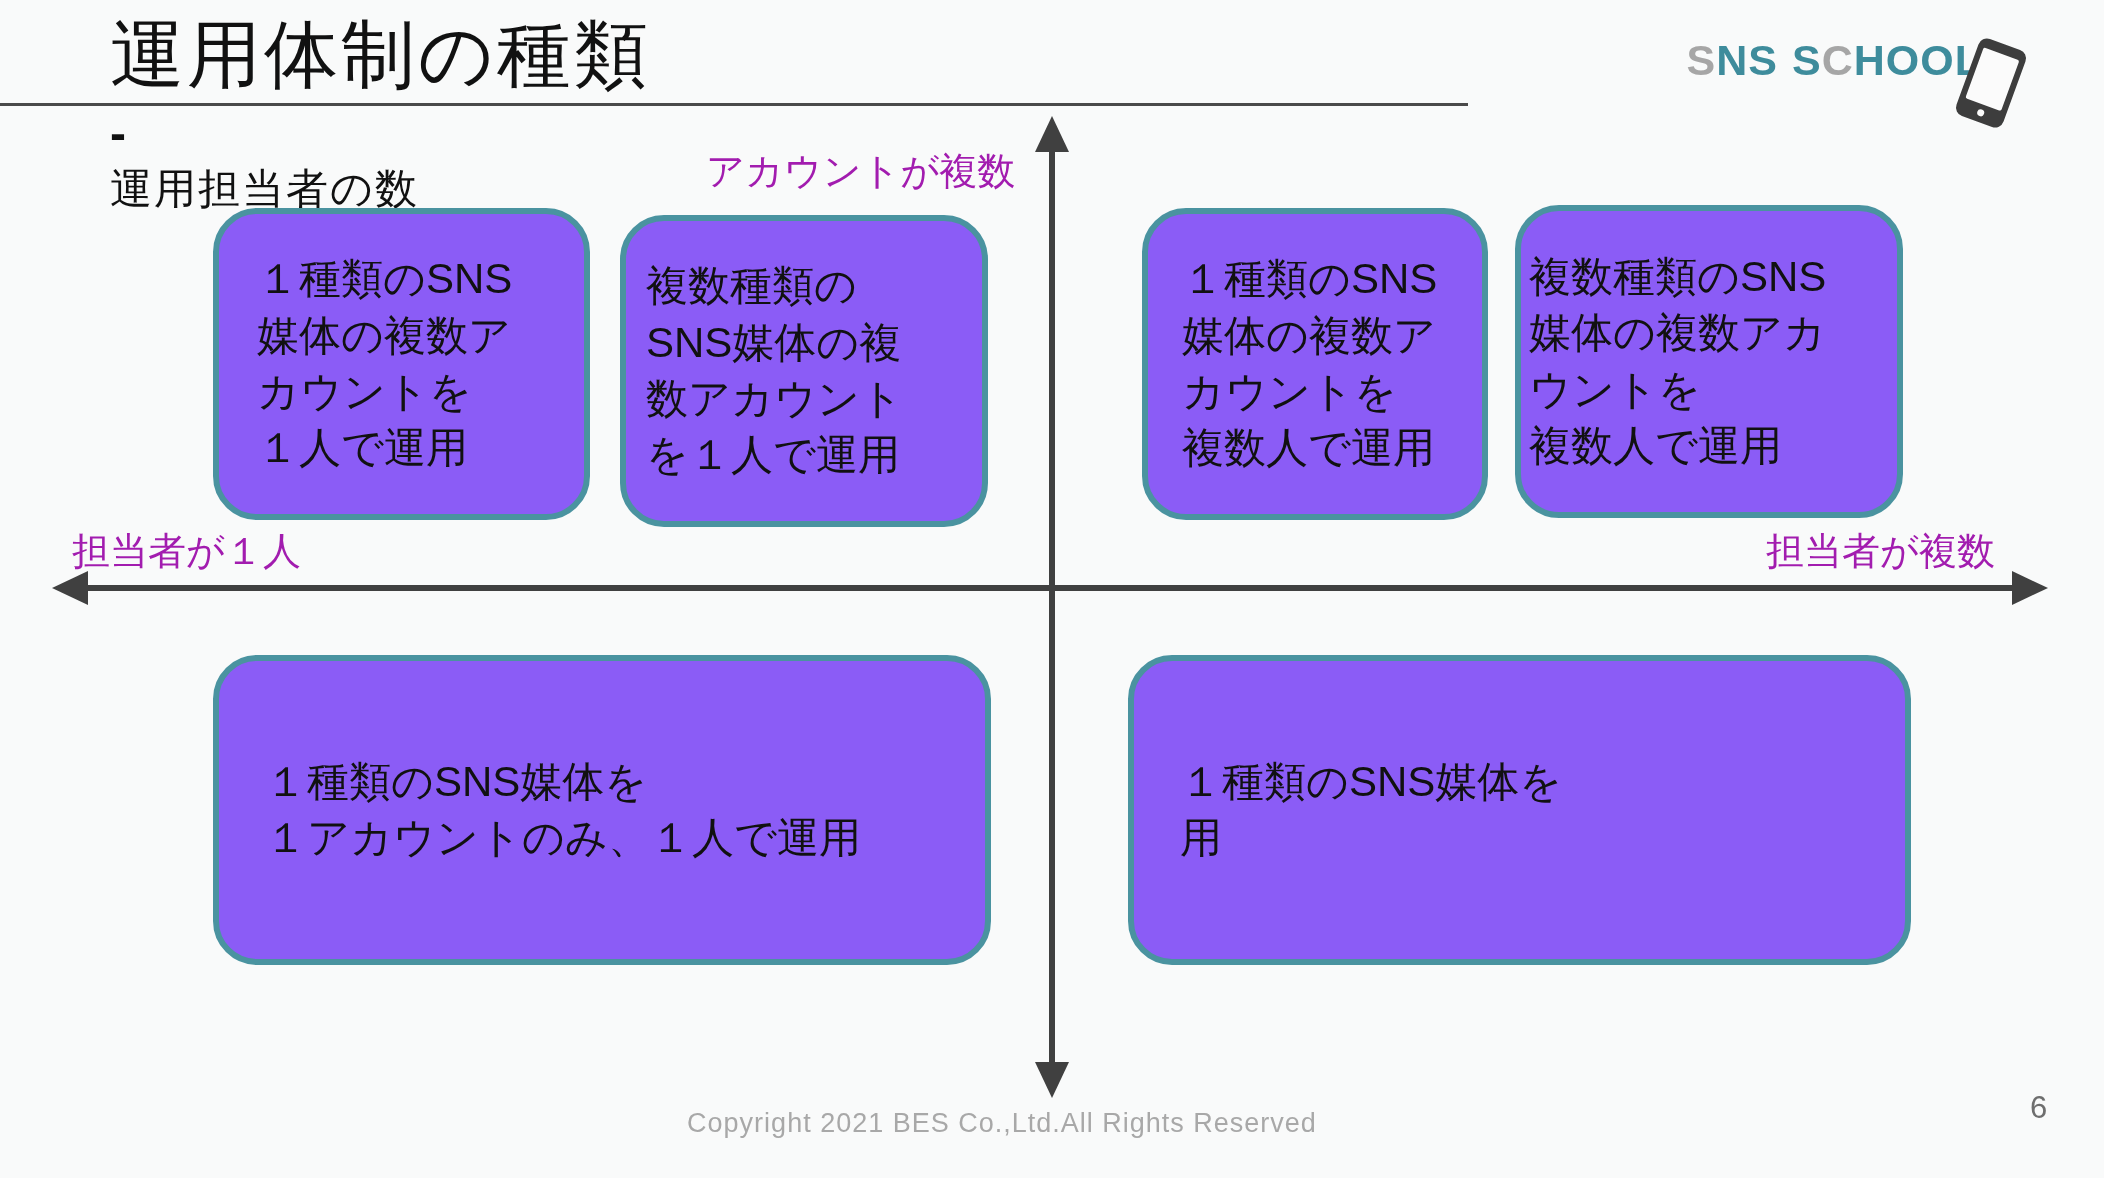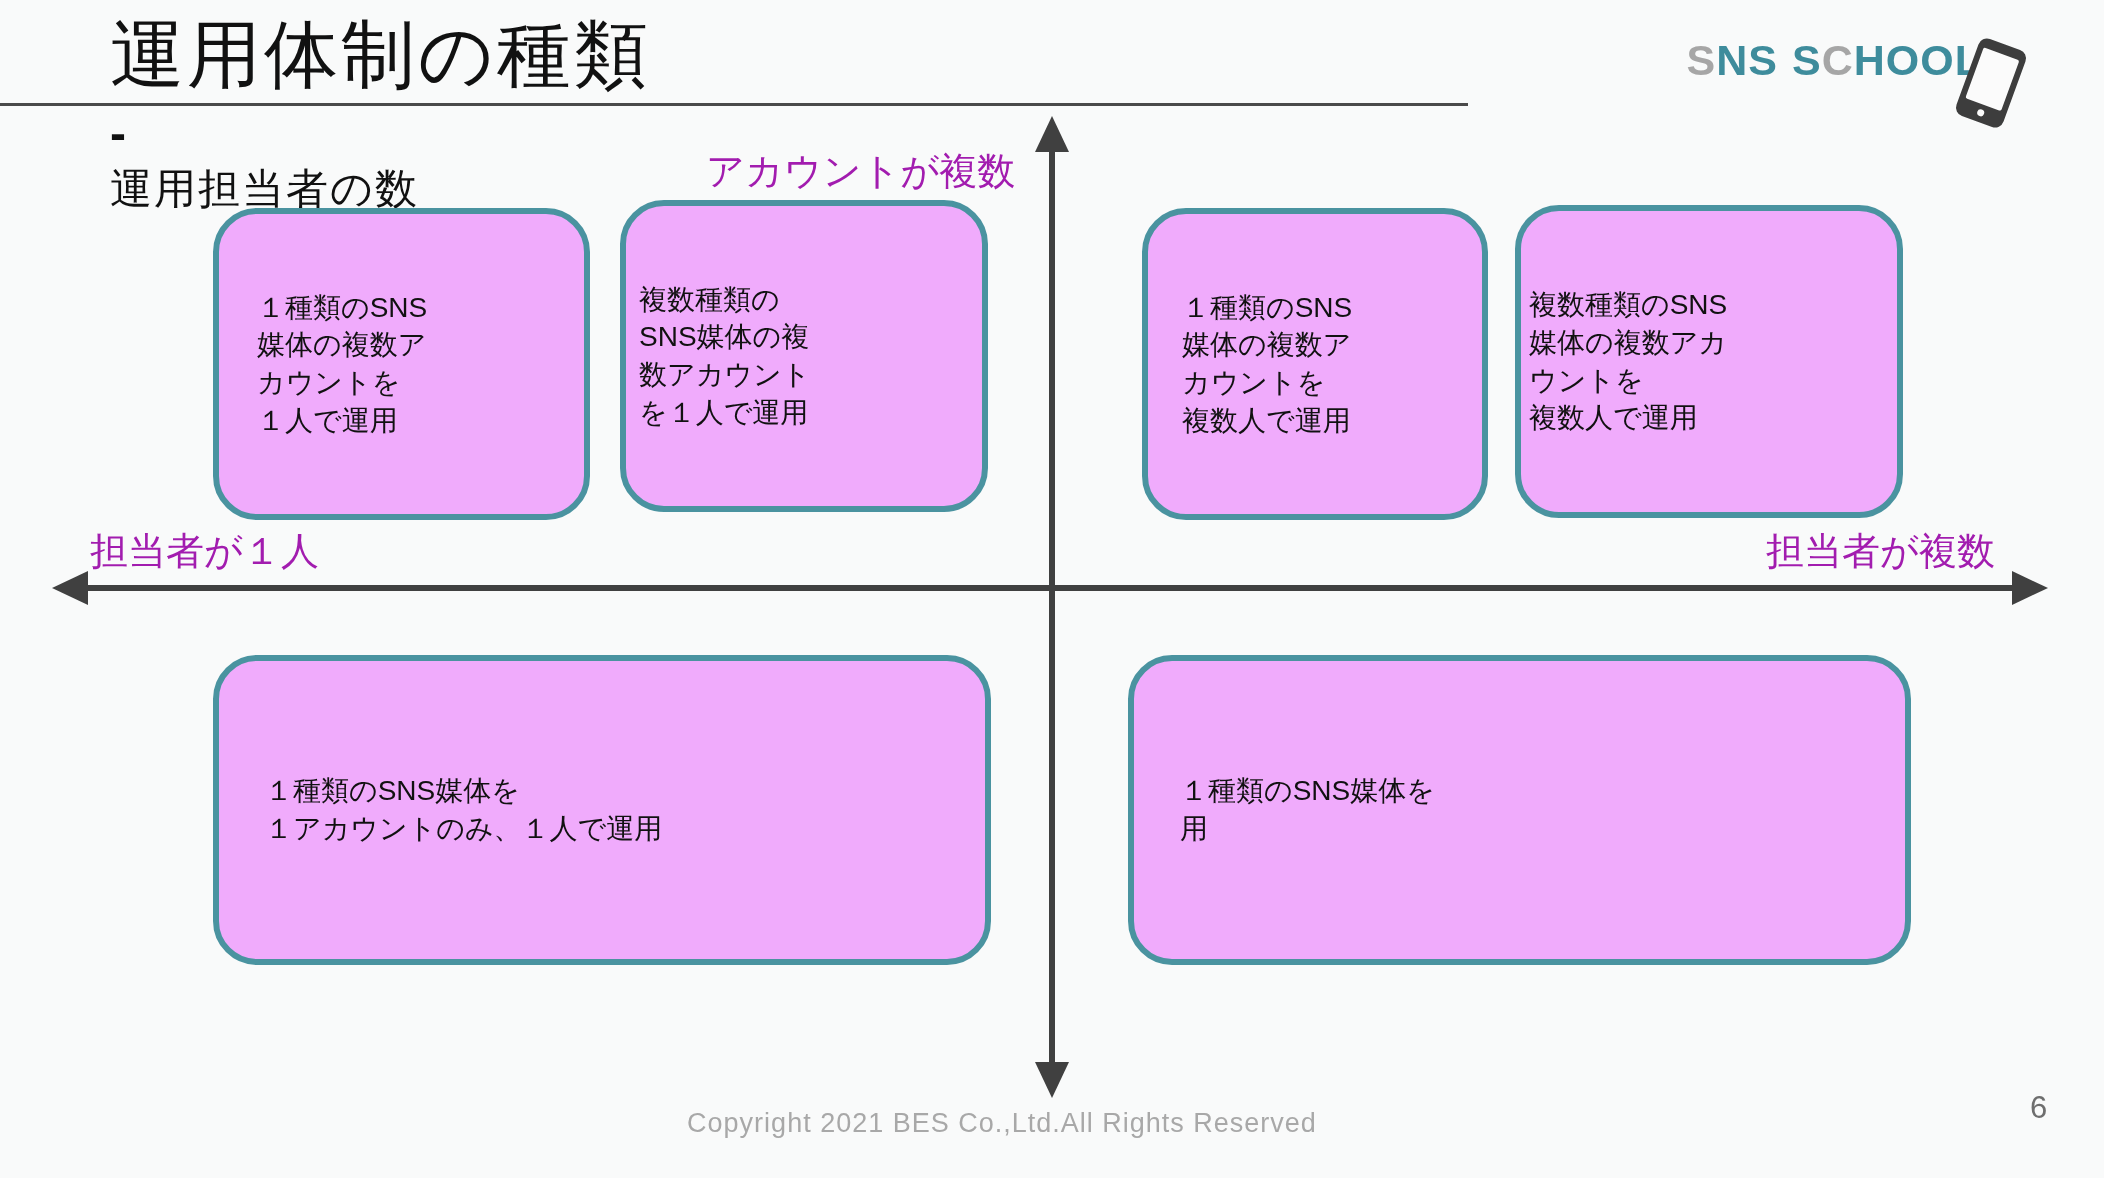--- a/index.html
+++ b/index.html
@@ -42,31 +42,31 @@
                  border-top:36px solid #404040; }
   .arrow-left  { position:absolute; left:52px; top:571px; width:0; height:0;
                  border-top:17px solid transparent; border-bottom:17px solid transparent;
                  border-right:36px solid #404040; }
   .arrow-right { position:absolute; left:2012px; top:571px; width:0; height:0;
                  border-top:17px solid transparent; border-bottom:17px solid transparent;
                  border-left:36px solid #404040; }
 
   .axis-label { position:absolute; font-size:38px; color:#a21caf; white-space:nowrap; }
   .label-top    { left:706px;  top:146px; }
-  .label-left   { left:90px;   top:526px; }
+  .label-left   { left:72px;   top:526px; }
   .label-right  { left:1766px; top:526px; }
   .label-bottom { left:700px;  top:1010px; }
 
   
-  .qbox { position:absolute; background:#f0abfc; border:6px solid #4a93a0; border-radius:44px;
+  .qbox { position:absolute; background:#8b5cf6; border:6px solid #4a93a0; border-radius:44px;
           box-sizing:border-box; display:flex; flex-direction:column; justify-content:center;
-          font-size:28px; line-height:1.34; color:#111; }
+          font-size:42px; line-height:1.34; color:#111; }
   .qbox .line { white-space:nowrap; }
   .b1 { left:213px;  top:208px; width:377px; height:312px; padding-left:38px; }
-  .b2 { left:620px;  top:200px; width:368px; height:312px; padding-left:13px; }
+  .b2 { left:620px;  top:215px; width:368px; height:312px; padding-left:20px; }
   .b3 { left:1142px; top:208px; width:346px; height:312px; padding-left:34px; }
   .b4 { left:1515px; top:205px; width:388px; height:313px; padding-left:8px; }
   .b5 { left:213px;  top:655px; width:778px; height:310px; padding-left:46px; }
   .b6 { left:1128px; top:655px; width:783px; height:310px; padding-left:46px; }
 
   
   .copyright { position:absolute; left:0; top:1108px; width:2004px; text-align:center;
                font-size:27px; color:#a8a8a8; letter-spacing:1px; }
   .page-num  { position:absolute; left:2030px; top:1090px; font-size:31px; color:#6e6e6e; }
 </style>

